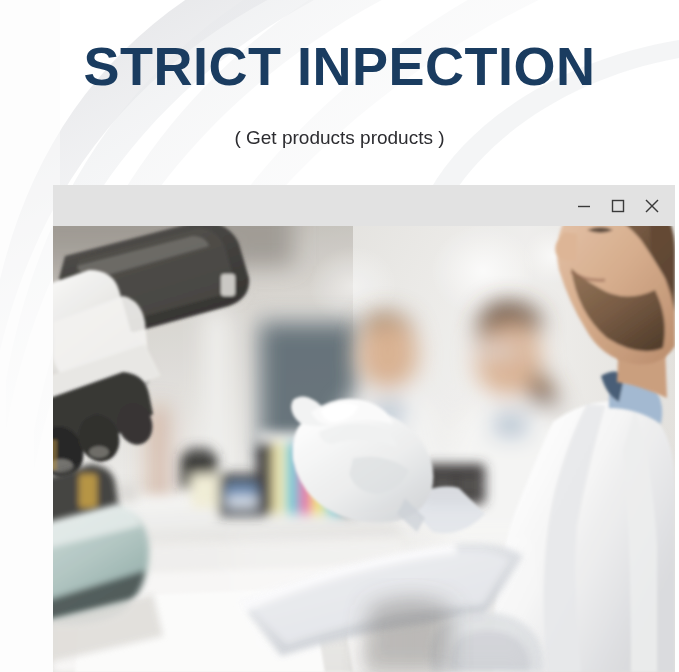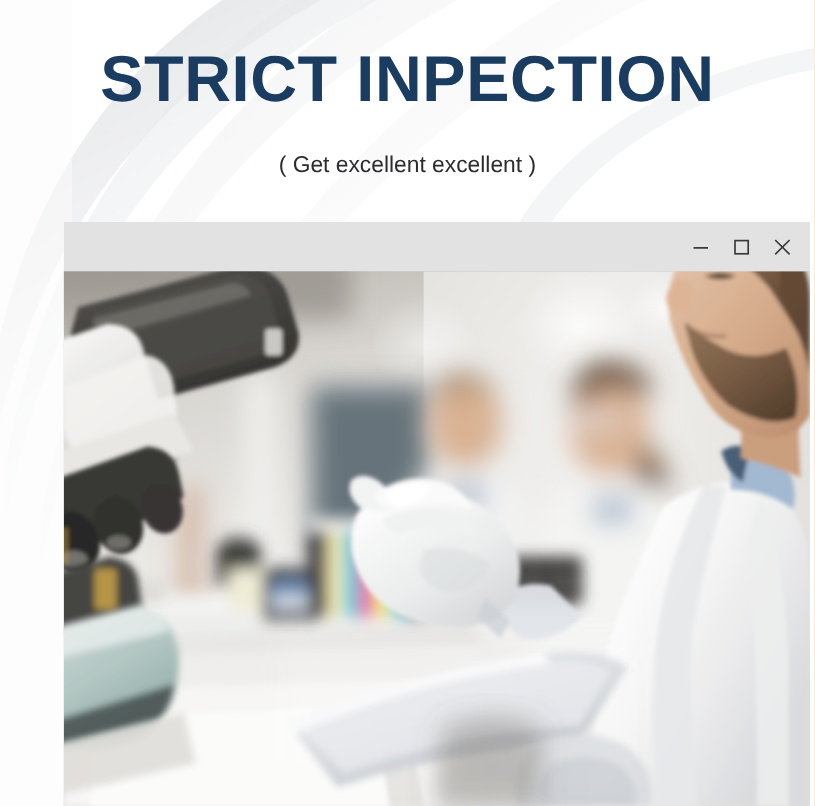--- a/index.html
+++ b/index.html
@@ -12,21 +12,21 @@
     height: 672px;
     overflow: hidden;
     font-family: "Liberation Sans", sans-serif;
     position: relative;
   }
 
   
   #page {
     position: absolute;
     inset: 0;
-    background: #fdba74;
+    background: #f9a8d4;
     overflow: hidden;
   }
 
   
   #bg-swooshes {
     position: absolute;
     inset: 0;
     pointer-events: none;
   }
 
@@ -147,21 +147,21 @@
     <path d="M 470 -80 C 230 5 80 185 34 430 L 34 470 C 86 215 255 35 495 -50 Z" fill="url(#arcFade3)"></path>
     <path d="M 620 -70 C 360 20 150 230 96 520 L 96 545 C 160 250 390 40 650 -45 Z" fill="url(#arcFade3)" opacity="0.65"></path>
 
     <path d="M 679 40 C 560 60 470 120 430 190 L 452 196 C 496 128 580 76 679 58 Z" fill="#f0f1f3" opacity="0.75"></path>
 
     <rect x="0" y="0" width="60" height="672" fill="#fbfbfc" opacity="0.5"></rect>
   </svg>
 
   <div id="header">
     <div id="page-title">STRICT INPECTION</div>
-    <div id="page-subtitle">( Get excellent excellent )</div>
+    <div id="page-subtitle">( Get products products )</div>
   </div>
 
   <div id="window">
 
     <div id="titlebar">
       <div id="titlebar-title"></div>
 
       <button class="win-btn" aria-label="Minimize">
         <svg width="16" height="16" viewBox="0 0 16 16">
           <line x1="2" y1="8.5" x2="14" y2="8.5" stroke="#3a3a3a" stroke-width="1.4"></line>

